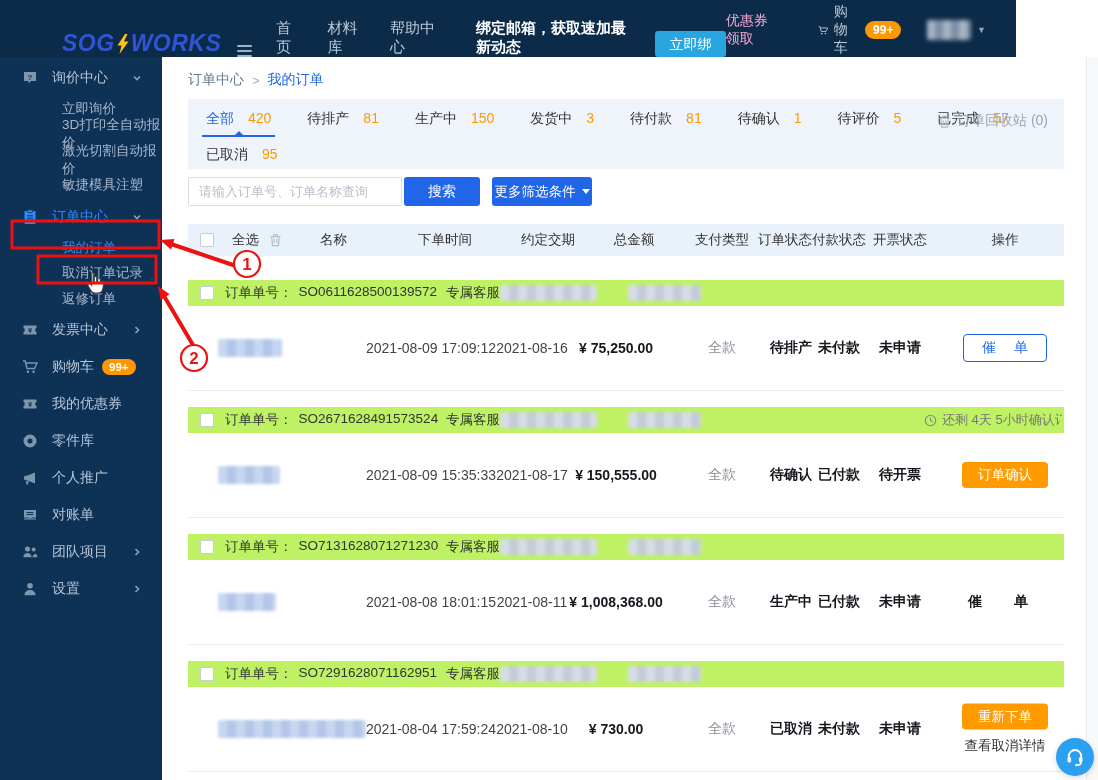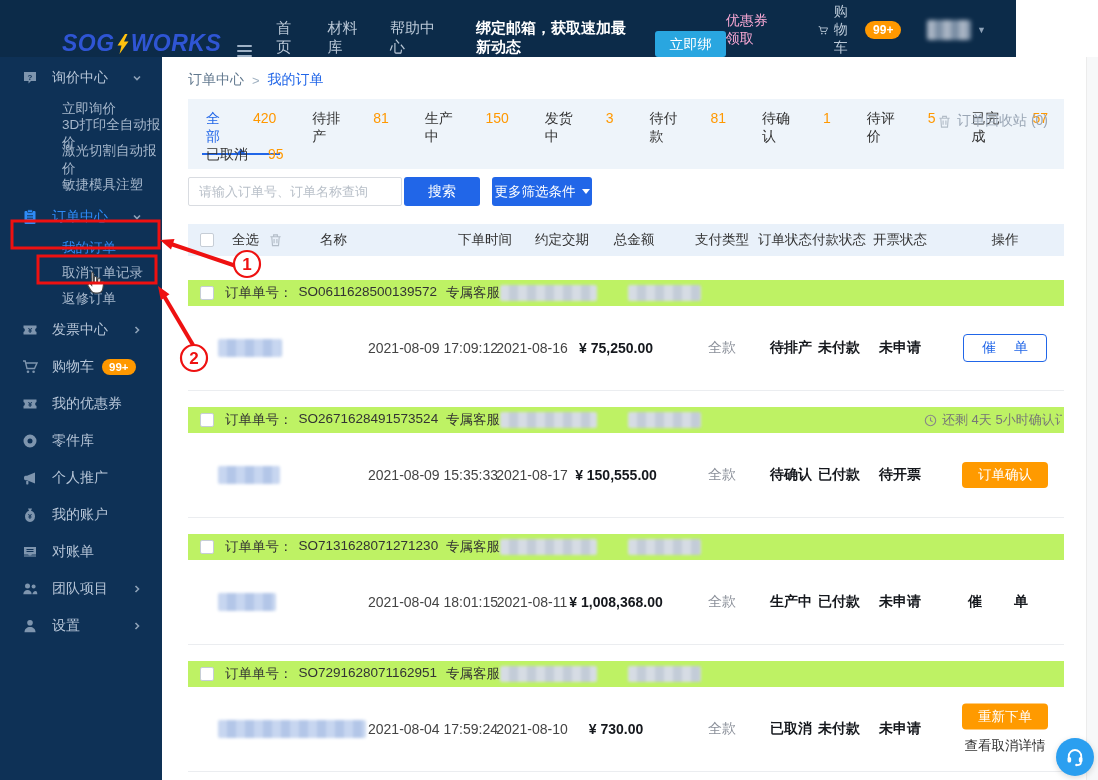--- a/index.html
+++ b/index.html
@@ -53,21 +53,21 @@
   .scrollbar { position:absolute; right:0; top:57px; width:12px; bottom:0;
     background:#f7f8f9; border-left:1px solid #ececec; z-index:3; }
   .breadcrumb { margin-top:14px; font-size:14px; display:flex; gap:8px; align-items:center; }
   .bc-parent { color:#61788e; cursor:pointer; }
   .bc-sep { color:#9fb0c0; font-size:13px; }
   .bc-current { color:var(--accent,#2166e8); }
   
   .tabs-panel { margin-top:10px; width:876px; height:70px; background:#eef4fa; position:relative;
     padding:11px 16px 0 18px; }
   .tabs-row { display:flex; gap:36px; height:28px; align-items:flex-start; }
-  .tab { position:relative; font-size:14px; cursor:pointer; padding-bottom:9px; display:flex; gap:20px; }
+  .tab { position:relative; font-size:14px; cursor:pointer; padding-bottom:9px; display:flex; gap:14px; }
   .t-label { color:#333; }
   .tab.active .t-label { color:var(--accent,#2166e8); }
   .t-count { color:var(--orangeBadge,#ff9800); }
   .t-line { position:absolute; left:-4px; right:-4px; bottom:0; height:2px; background:var(--accent,#2166e8); }
   .t-caret { position:absolute; left:50%; top:-4px; margin-left:-4px; width:0; height:0;
     border-left:4px solid transparent; border-right:4px solid transparent;
     border-bottom:4px solid var(--accent,#2166e8); }
   .recycle { position:absolute; right:16px; top:13px; display:flex; align-items:center; gap:5px;
     color:#9aa6b5; font-size:14px; cursor:pointer; }
   .tico { width:15px; height:15px; color:#b3bdc8; }
@@ -85,29 +85,29 @@
   .filter-caret { width:0; height:0; border-left:4px solid transparent; border-right:4px solid transparent;
     border-top:5px solid #fff; }
   
   .table { margin-top:18px; width:876px; }
   .o-thead { position:relative; height:32px; background:#e9f1fa; font-size:13.5px; color:#333; }
   .cell { position:absolute; top:50%; transform:translateY(-50%); white-space:nowrap; }
   .c-check { left:12px; }
   .c-selall { left:44px; cursor:pointer; }
   .c-trash { left:80px; cursor:pointer; }
   .c-name-h { left:132px; }
-  .c-time { left:176px; width:134px; text-align:right; }
+  .c-time { left:176px; width:134px; text-align:center; }
   .c-due { left:306px; width:76px; text-align:center; }
   .c-amount { left:366px; width:124px; text-align:center; }
   .c-ptype { left:502px; width:64px; text-align:center; }
   .c-ostat { left:556px; width:68px; text-align:right; }
   .c-pstat { left:618px; width:66px; text-align:center; }
   .c-istat { left:680px; width:64px; text-align:center; }
   .c-action { left:758px; width:118px; text-align:center; }
-  .o-thead .c-time { left:190px; } .o-thead .c-due { left:336px; } .o-thead .c-amount { left:396px; width:100px; }
+  .o-thead .c-time { left:190px; } .o-thead .c-due { left:322px; } .o-thead .c-amount { left:396px; width:100px; }
   .cb { display:inline-block; width:14px; height:14px; border:1px solid #c6cdd6; border-radius:2px;
     background:#fff; cursor:pointer; }
   
   .order-group { border-bottom:1px solid #ebedf0; margin-top:16px; }
   .order-group.first { margin-top:24px; }
   .o-head { position:relative; height:26px; background:#bef264; font-size:13.5px; color:#333; }
   .oh-no { left:37px; display:flex; gap:6px; }
   .oh-cs { left:258px; }
   .oh-blur1 { left:312px; width:97px; height:16px; }
   .oh-blur2 { left:440px; width:73px; height:16px; }
@@ -278,29 +278,20 @@
           <svg viewBox="0 0 16 16" fill="currentColor">
             <path d="M13 2.5L5 5.8H3.5A1.6 1.6 0 0 0 2 7.4v1.2a1.6 1.6 0 0 0 1.5 1.6H5l8 3.3z"></path>
             <rect x="4.2" y="10.8" width="2.2" height="3.6" rx=".6"></rect>
           </svg>
         </span>
         <span class="s-label">个人推广</span>
       </div>
       <div class="s-item s-top">
         <span class="s-ico">
           <svg viewBox="0 0 16 16">
-            <path d="M6 1.5h4L9 3.8a5.9 5.9 0 0 1 4 5.6A5.9 5.9 0 0 1 8 15a5.9 5.9 0 0 1-5-5.6c0-2.6 1.7-4.8 4-5.6z" fill="currentColor"></path>
-            <text x="8" y="11.6" font-size="7" text-anchor="middle" fill="#0e3156" font-weight="bold">¥</text>
-          </svg>
-        </span>
-        <span class="s-label">我的账户</span>
-      </div>
-      <div class="s-item s-top">
-        <span class="s-ico">
-          <svg viewBox="0 0 16 16">
             <path d="M2 3h12v10H2z" fill="currentColor"></path>
             <path d="M4.5 5.5h7M4.5 7.5h7" stroke="#0e3156" stroke-width="1"></path>
             <path d="M2 10h4l1 1.6h2L10 10h4v3H2z" fill="#0e3156" opacity=".45"></path>
           </svg>
         </span>
         <span class="s-label">对账单</span>
       </div>
       <div class="s-item s-top">
         <span class="s-ico">
           <svg viewBox="0 0 16 16" fill="currentColor">
@@ -487,21 +478,21 @@
             <span class="cell oh-no">
               <span>订单单号：</span>
               <span>SO7131628071271230</span>
             </span>
             <span class="cell oh-cs">专属客服：</span>
             <span class="cell oh-blur1 blur-gray"></span>
             <span class="cell oh-blur2 blur-gray"></span>
           </div>
           <div class="o-item">
             <span class="cell c-nameblur nameblur blur-blue" style="left: 30px; width: 58px;"></span>
-            <span class="cell c-time">2021-08-04 18:01:15</span>
+            <span class="cell c-time">2021-08-08 18:01:15</span>
             <span class="cell c-due">2021-08-11</span>
             <span class="cell c-amount val-strong">¥ 1,008,368.00</span>
             <span class="cell c-ptype val-gray">全款</span>
             <span class="cell c-ostat val-strong">生产中</span>
             <span class="cell c-pstat val-strong">已付款</span>
             <span class="cell c-istat val-strong">未申请</span>
             <span class="cell c-action"><span class="action-text">催 单</span></span>
           </div>
         </div>
         <div class="order-group">

